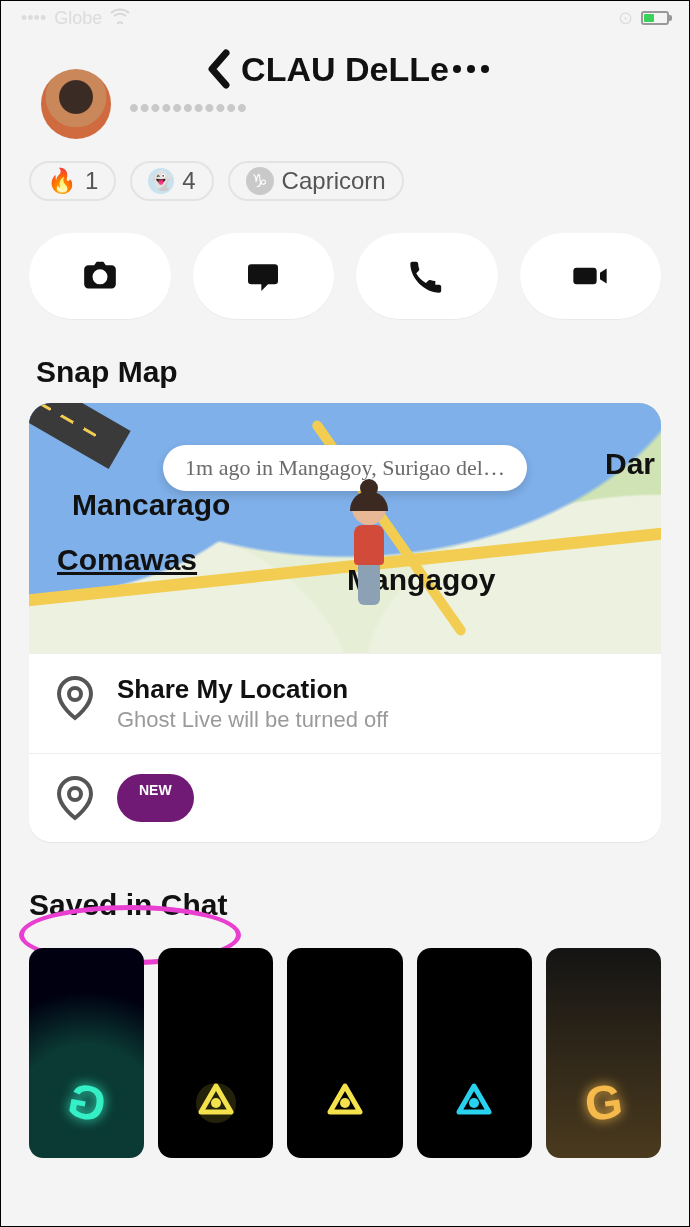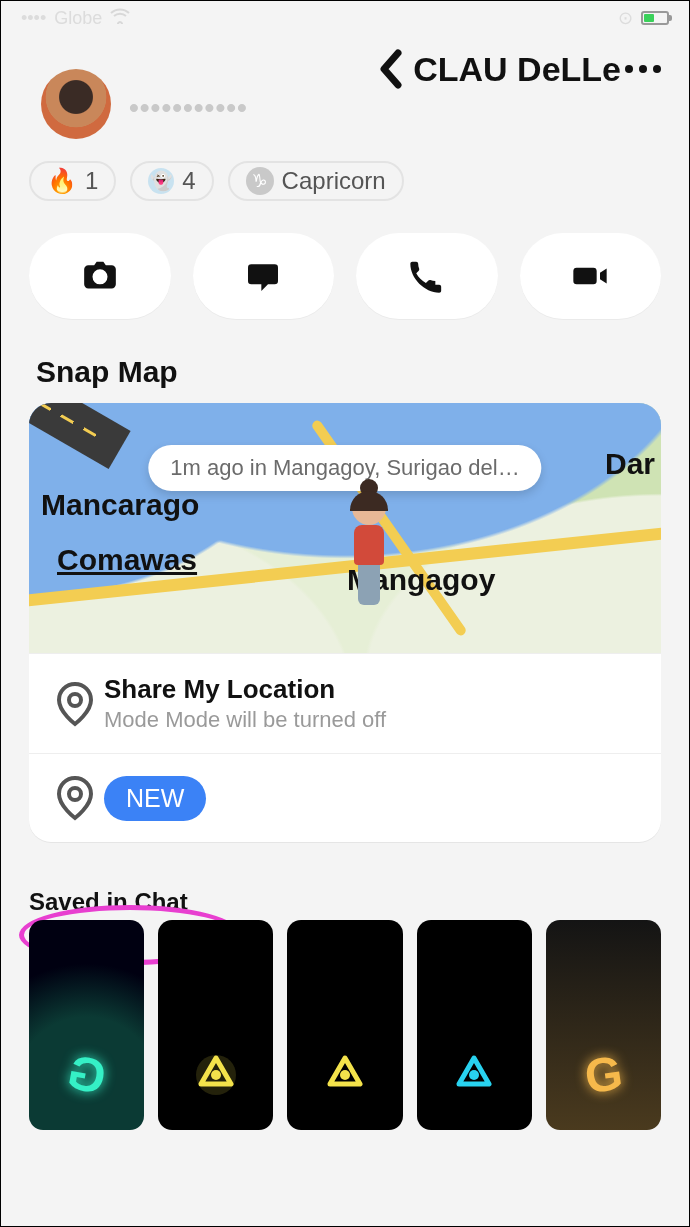--- a/index.html
+++ b/index.html
@@ -33,21 +33,21 @@
   .battery::after {
     content: ""; position: absolute; right: -5px; top: 2px;
     width: 3px; height: 6px; background: #999; border-radius: 0 2px 2px 0;
   }
   .battery-fill { position: absolute; left: 1px; top: 1px; bottom: 1px; width: 40%; background: #3ad15a; border-radius:1px; }
 
   
   .header {
     display: flex;
     align-items: center;
-    justify-content: flex-end;
+    justify-content: center;
     padding: 12px 24px 18px 24px;
   }
   .back-btn { width: 44px; height: 44px; display:flex; align-items:center; justify-content:center; }
   .header-title { font-size: 34px; font-weight: 800; color:#111; }
   .more-btn { width: 44px; height:24px; display:flex; align-items:center; justify-content:center; gap:6px; }
   .dot { width:8px; height:8px; border-radius:50%; background:#111; }
 
   
   .profile-row {
     display:flex; align-items:center; gap:18px; padding: 0 40px 8px 40px;
@@ -123,65 +123,66 @@
   }
   .dark-road {
     position:absolute; left:-40px; top:-10px; width:140px; height:44px;
     background:#3a3a3a; transform: rotate(30deg);
   }
   .dark-road::after{
     content:""; position:absolute; left:20px; right:20px; top:20px; height:3px;
     background: repeating-linear-gradient(90deg,#f3cd52 0 14px, transparent 14px 26px);
   }
   .map-label { position:absolute; color:#111; font-size:30px; font-weight:600; }
-  .lbl-mancarago { left:12px; top:85px; }
+  .lbl-mancarago { left:43px; top:85px; }
   .lbl-comawas { left:28px; top:140px;text-decoration:underline; }
   .lbl-mangagoy { left:318px; top:160px; }
   .lbl-dar { right:6px; top:44px; }
   .tooltip {
     position:absolute; left:50%; top:42px; transform:translateX(-50%);
     background:#fff; border-radius:26px; padding:10px 22px;
     font-size:22px; color:#6b6b6b; white-space:nowrap;
     box-shadow: 0 4px 10px rgba(0,0,0,0.15);
+    font-family: Liberation Serif, serif;
   }
   .tooltip::after{
     content:""; position:absolute; left:50%; bottom:-10px; transform:translateX(-50%);
     border:10px solid transparent; border-top-color:#fff;
   }
   .bitmoji {
     position:absolute; left:316px; top:88px; width:48px; height:110px;
   }
   .bitmoji .head { width:34px; height:34px; border-radius:50%; background:#e8b896; margin:0 auto; position:relative; }
   .bitmoji .bun { width:18px;height:18px;border-radius:50%;background:#3c2a22;position:absolute;left:8px;top:-12px;}
   .bitmoji .hair { position:absolute; left:-2px; top:0; width:38px; height:20px; border-radius:20px 20px 0 0; background:#3c2a22;}
   .bitmoji .body { width:30px;height:40px;background:#d24a3a;margin:0 auto;border-radius:8px 8px 4px 4px;}
   .bitmoji .legs { width:22px;height:40px;background:#8ca2b4;margin:0 auto;border-radius:0 0 6px 6px;}
 
   .map-list-item {
-    display:flex; align-items:center; gap:7px;
+    display:flex; gap:20px;
     padding: 20px 24px; border-top:1px solid #eee;
   }
   .pin-icon { width:44px; height:48px; flex-shrink:0; }
   .map-item-text { flex:1; }
   .map-item-title { font-size:26px; font-weight:700; color:#111; }
   .map-item-sub { font-size:22px; color:#9a9a9a; margin-top:2px; }
   .new-badge {
-    background:#3b82f6; color:#fff; font-weight:400; font-size:25px;
+    background:#701a75; color:#fff; font-weight:700; font-size:14px;
     padding:8px 22px; border-radius:30px;
   }
 
   
   .highlight-oval {
     position:absolute; left:18px; top:904px;
     width:222px; height:60px; border:5px solid #e83fd0; border-radius:50%;
     pointer-events:none;
   }
   .saved-title {
-    font-size: 24px; font-weight: 800; color:#111;
-    padding: 46px 28px 4px 28px;
+    font-size: 30px; font-weight: 800; color:#111;
+    padding: 46px 28px 26px 28px;
   }
   .thumbs-row {
     display:flex; gap:14px; padding: 0 28px;
   }
   .thumb {
     width:118px; height:210px; border-radius:14px; background:#000;
     display:flex; align-items:flex-end; justify-content:center; padding-bottom:28px;
     position:relative; overflow:hidden;
   }
   .thumb.teal-g { background: radial-gradient(circle at 50% 80%, #0b3a34 0 40%, #001 70%); }
@@ -293,21 +294,21 @@
     </div>
   </div>
 
   <div class="map-list-item">
     <svg class="pin-icon" viewBox="0 0 44 48">
       <path fill="none" stroke="#555" stroke-width="4" d="M22 4c9 0 16 7 16 16 0 12-16 24-16 24S6 32 6 20C6 11 13 4 22 4z"></path>
       <circle cx="22" cy="20" r="6" fill="none" stroke="#555" stroke-width="4"></circle>
     </svg>
     <div class="map-item-text">
       <div class="map-item-title">Share My Location</div>
-      <div class="map-item-sub">Mode Mode will be turned off</div>
+      <div class="map-item-sub">Ghost Live will be turned off</div>
     </div>
   </div>
 
   <div class="map-list-item">
     <svg class="pin-icon" viewBox="0 0 44 48">
       <path fill="none" stroke="#555" stroke-width="4" d="M22 4c9 0 16 7 16 16 0 12-16 24-16 24S6 32 6 20C6 11 13 4 22 4z"></path>
       <circle cx="22" cy="20" r="6" fill="none" stroke="#555" stroke-width="4"></circle>
     </svg>
     <div class="new-badge">NEW</div>
   </div>

